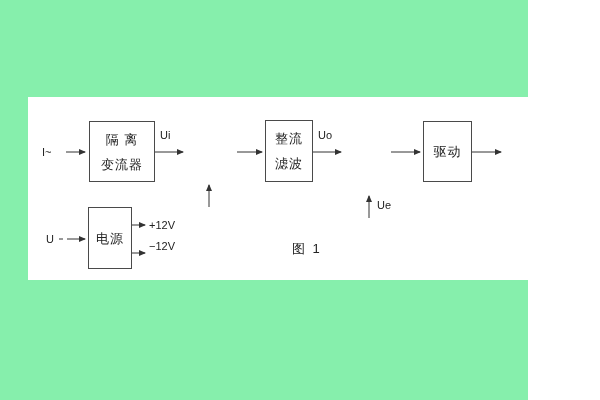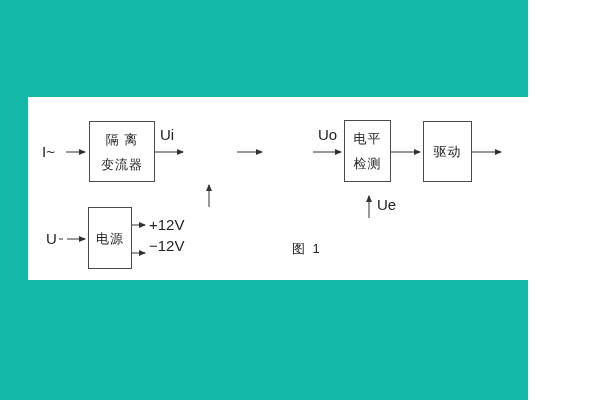--- a/index.html
+++ b/index.html
@@ -1,19 +1,19 @@
 <!DOCTYPE html>
 <html><head>
 <meta charset="utf-8">
 <style>
   html,body{margin:0;padding:0;}
   .stage{
     position:relative;
     width:528px;height:400px;
-    background:#14b8a6;
+    background:#86efac;
     font-family:"Liberation Sans","DejaVu Sans",sans-serif;
     overflow:hidden;
   }
   .panel{
     position:absolute;
     left:28px;top:97px;
     width:558px;height:183px;
     background:#ffffff;
   }
   .connectors{
@@ -30,21 +30,21 @@
     align-items:center;
     gap:12px;
     font-size:13px;
     color:#232323;
     letter-spacing:1px;
     line-height:1;
     white-space:nowrap;
   }
   .lbl{
     position:absolute;
-    font-size:15px;
+    font-size:11px;
     line-height:16px;
     color:#222222;
     white-space:nowrap;
   }
   .lbl.cjk{font-size:13px;letter-spacing:2px;}
 </style>
 </head>
 <body>
 
 <div class="stage">
@@ -70,23 +70,23 @@
     <line x1="132" y1="253" x2="145" y2="253" stroke="#333333" stroke-width="1" marker-end="url(#arr)"></line>
 
     <line x1="209" y1="207" x2="209" y2="185" stroke="#333333" stroke-width="1" marker-end="url(#arr)"></line>
     <line x1="369" y1="218" x2="369" y2="196" stroke="#333333" stroke-width="1" marker-end="url(#arr)"></line>
   </svg>
 
   <div class="box" style="left:89px;top:121px;width:66px;height:61px">
     <span>隔 离</span>
     <span>变流器</span>
   </div>
-  <div class="box" style="left:344px;top:120px;width:47px;height:62px">
-    <span>电平</span>
-    <span>检测</span>
+  <div class="box" style="left:265px;top:120px;width:48px;height:62px">
+    <span>整流</span>
+    <span>滤波</span>
   </div>
   <div class="box" style="left:423px;top:121px;width:49px;height:61px">
     <span>驱动</span>
   </div>
 
   <div class="box" style="left:88px;top:207px;width:44px;height:62px">
     <span>电源</span>
   </div>
 
   <span class="lbl" style="left:42px;top:144px">I~</span>

